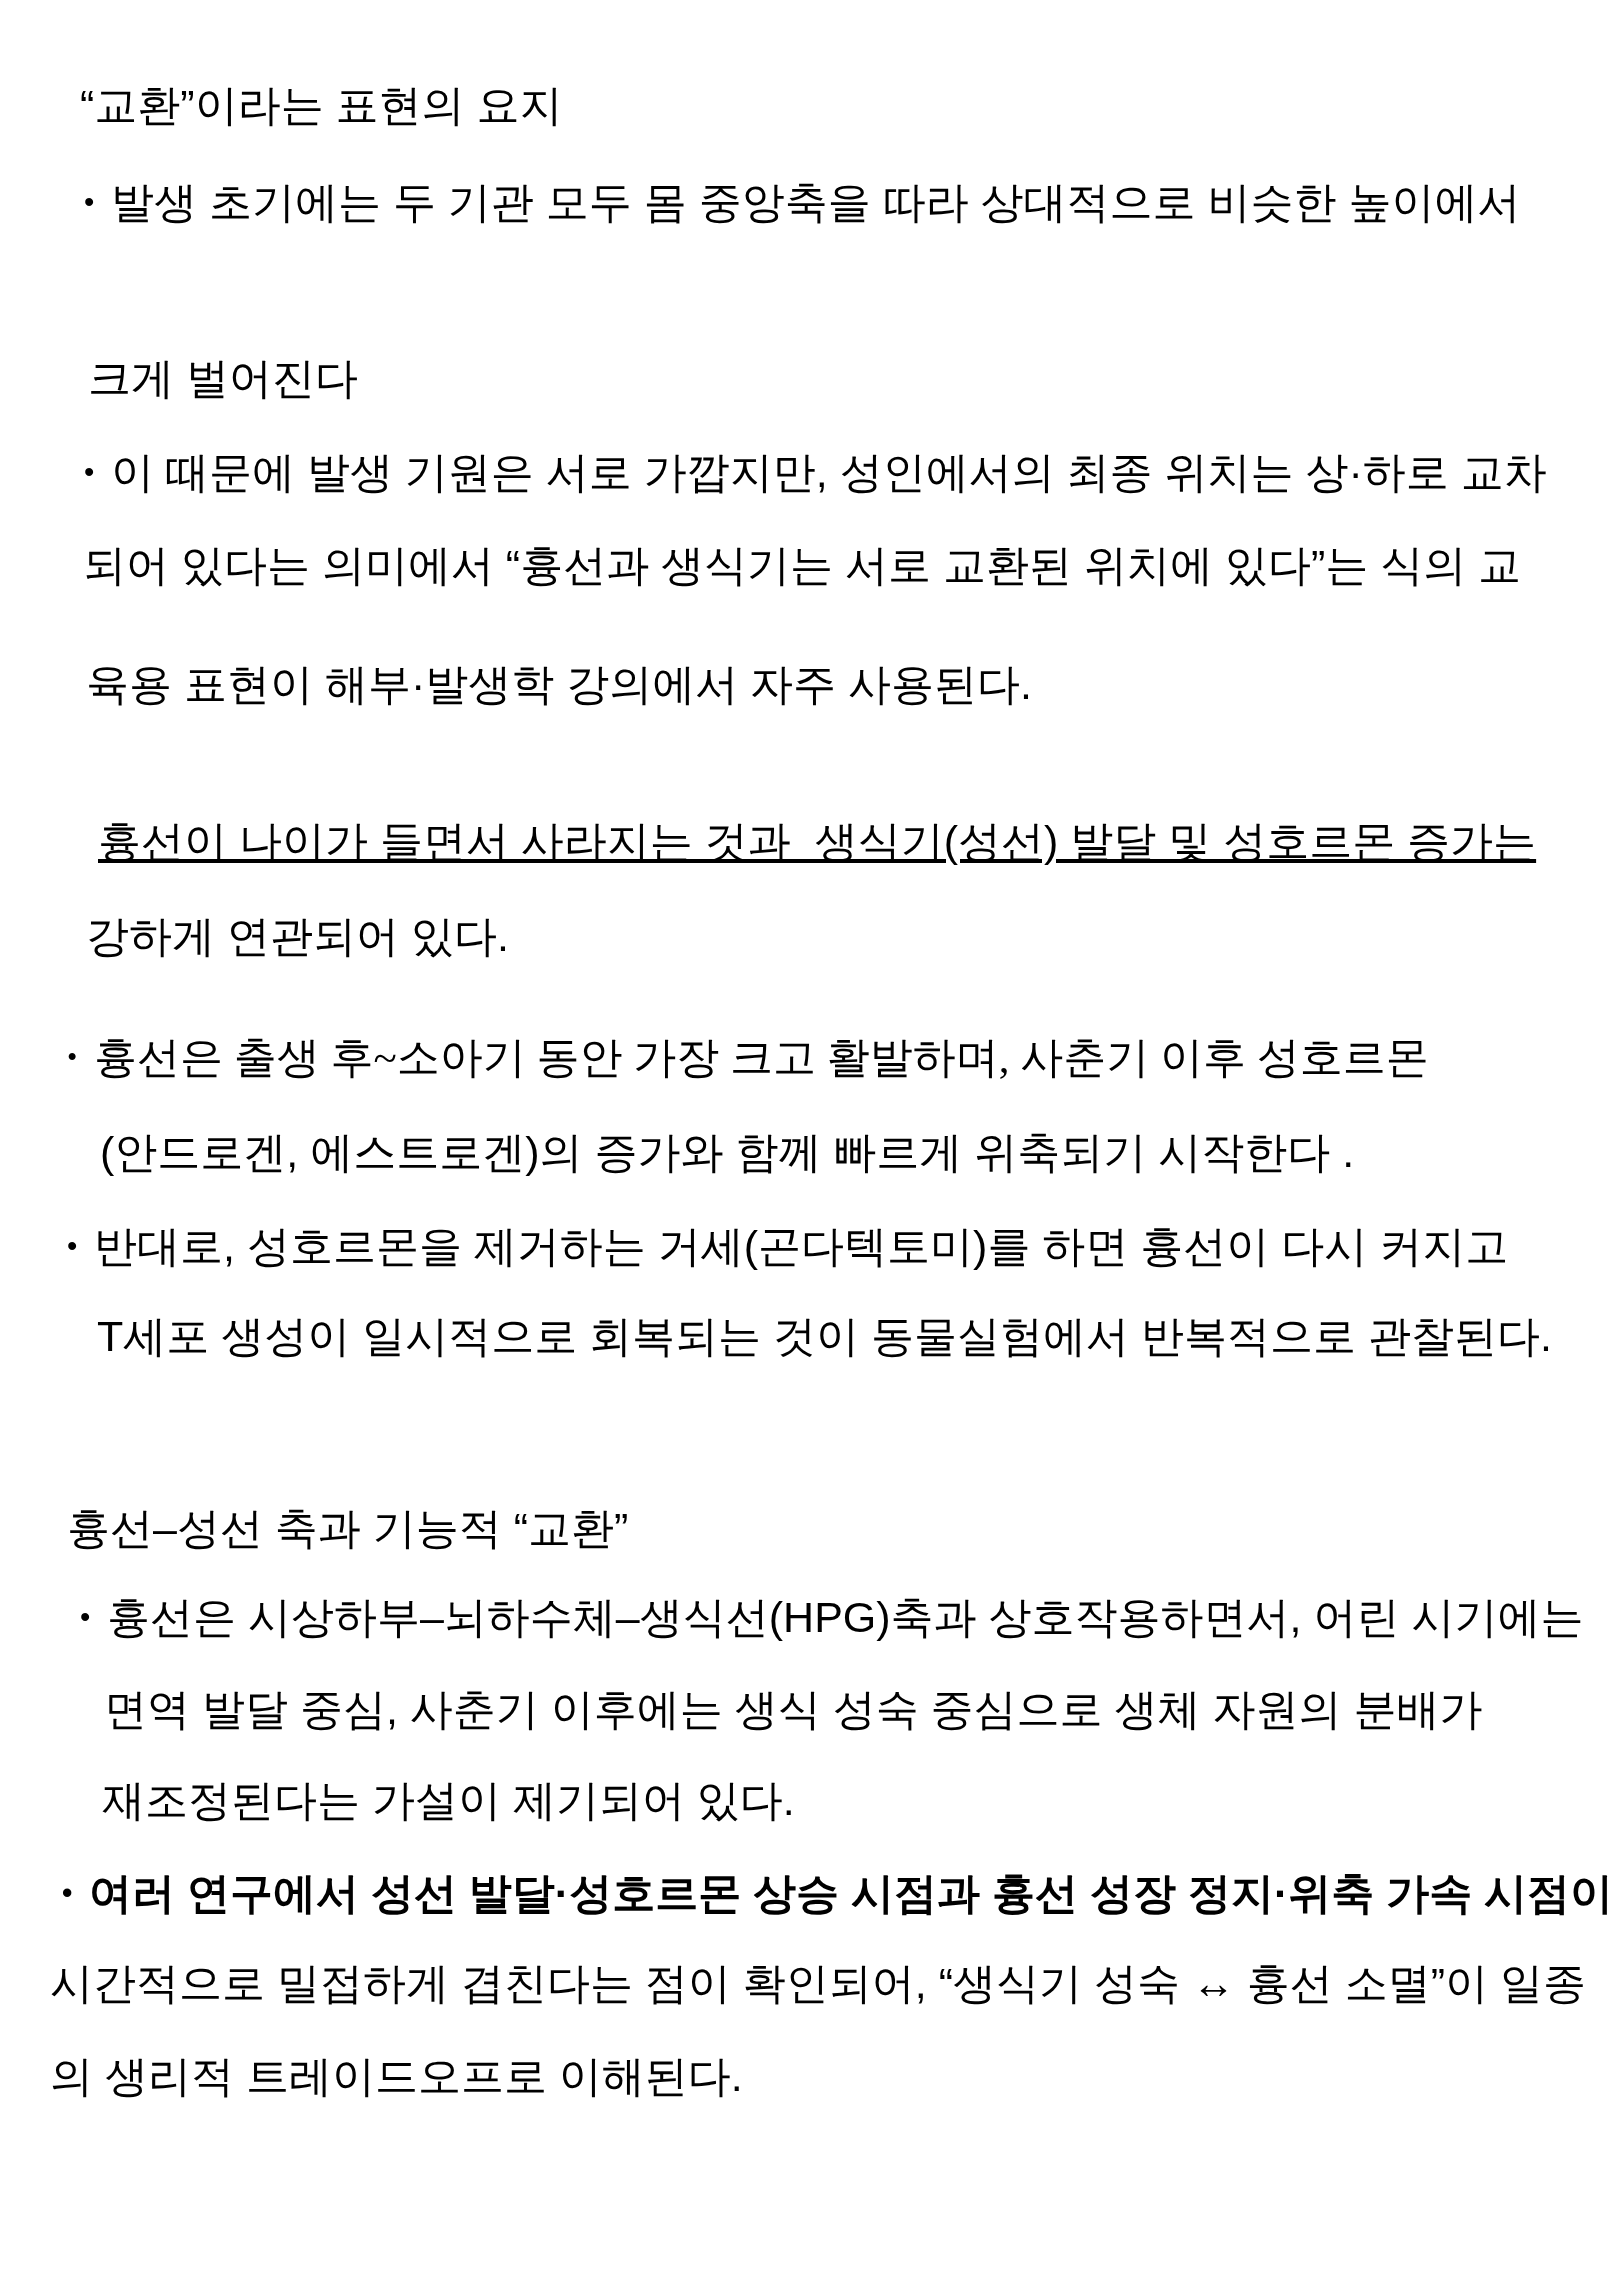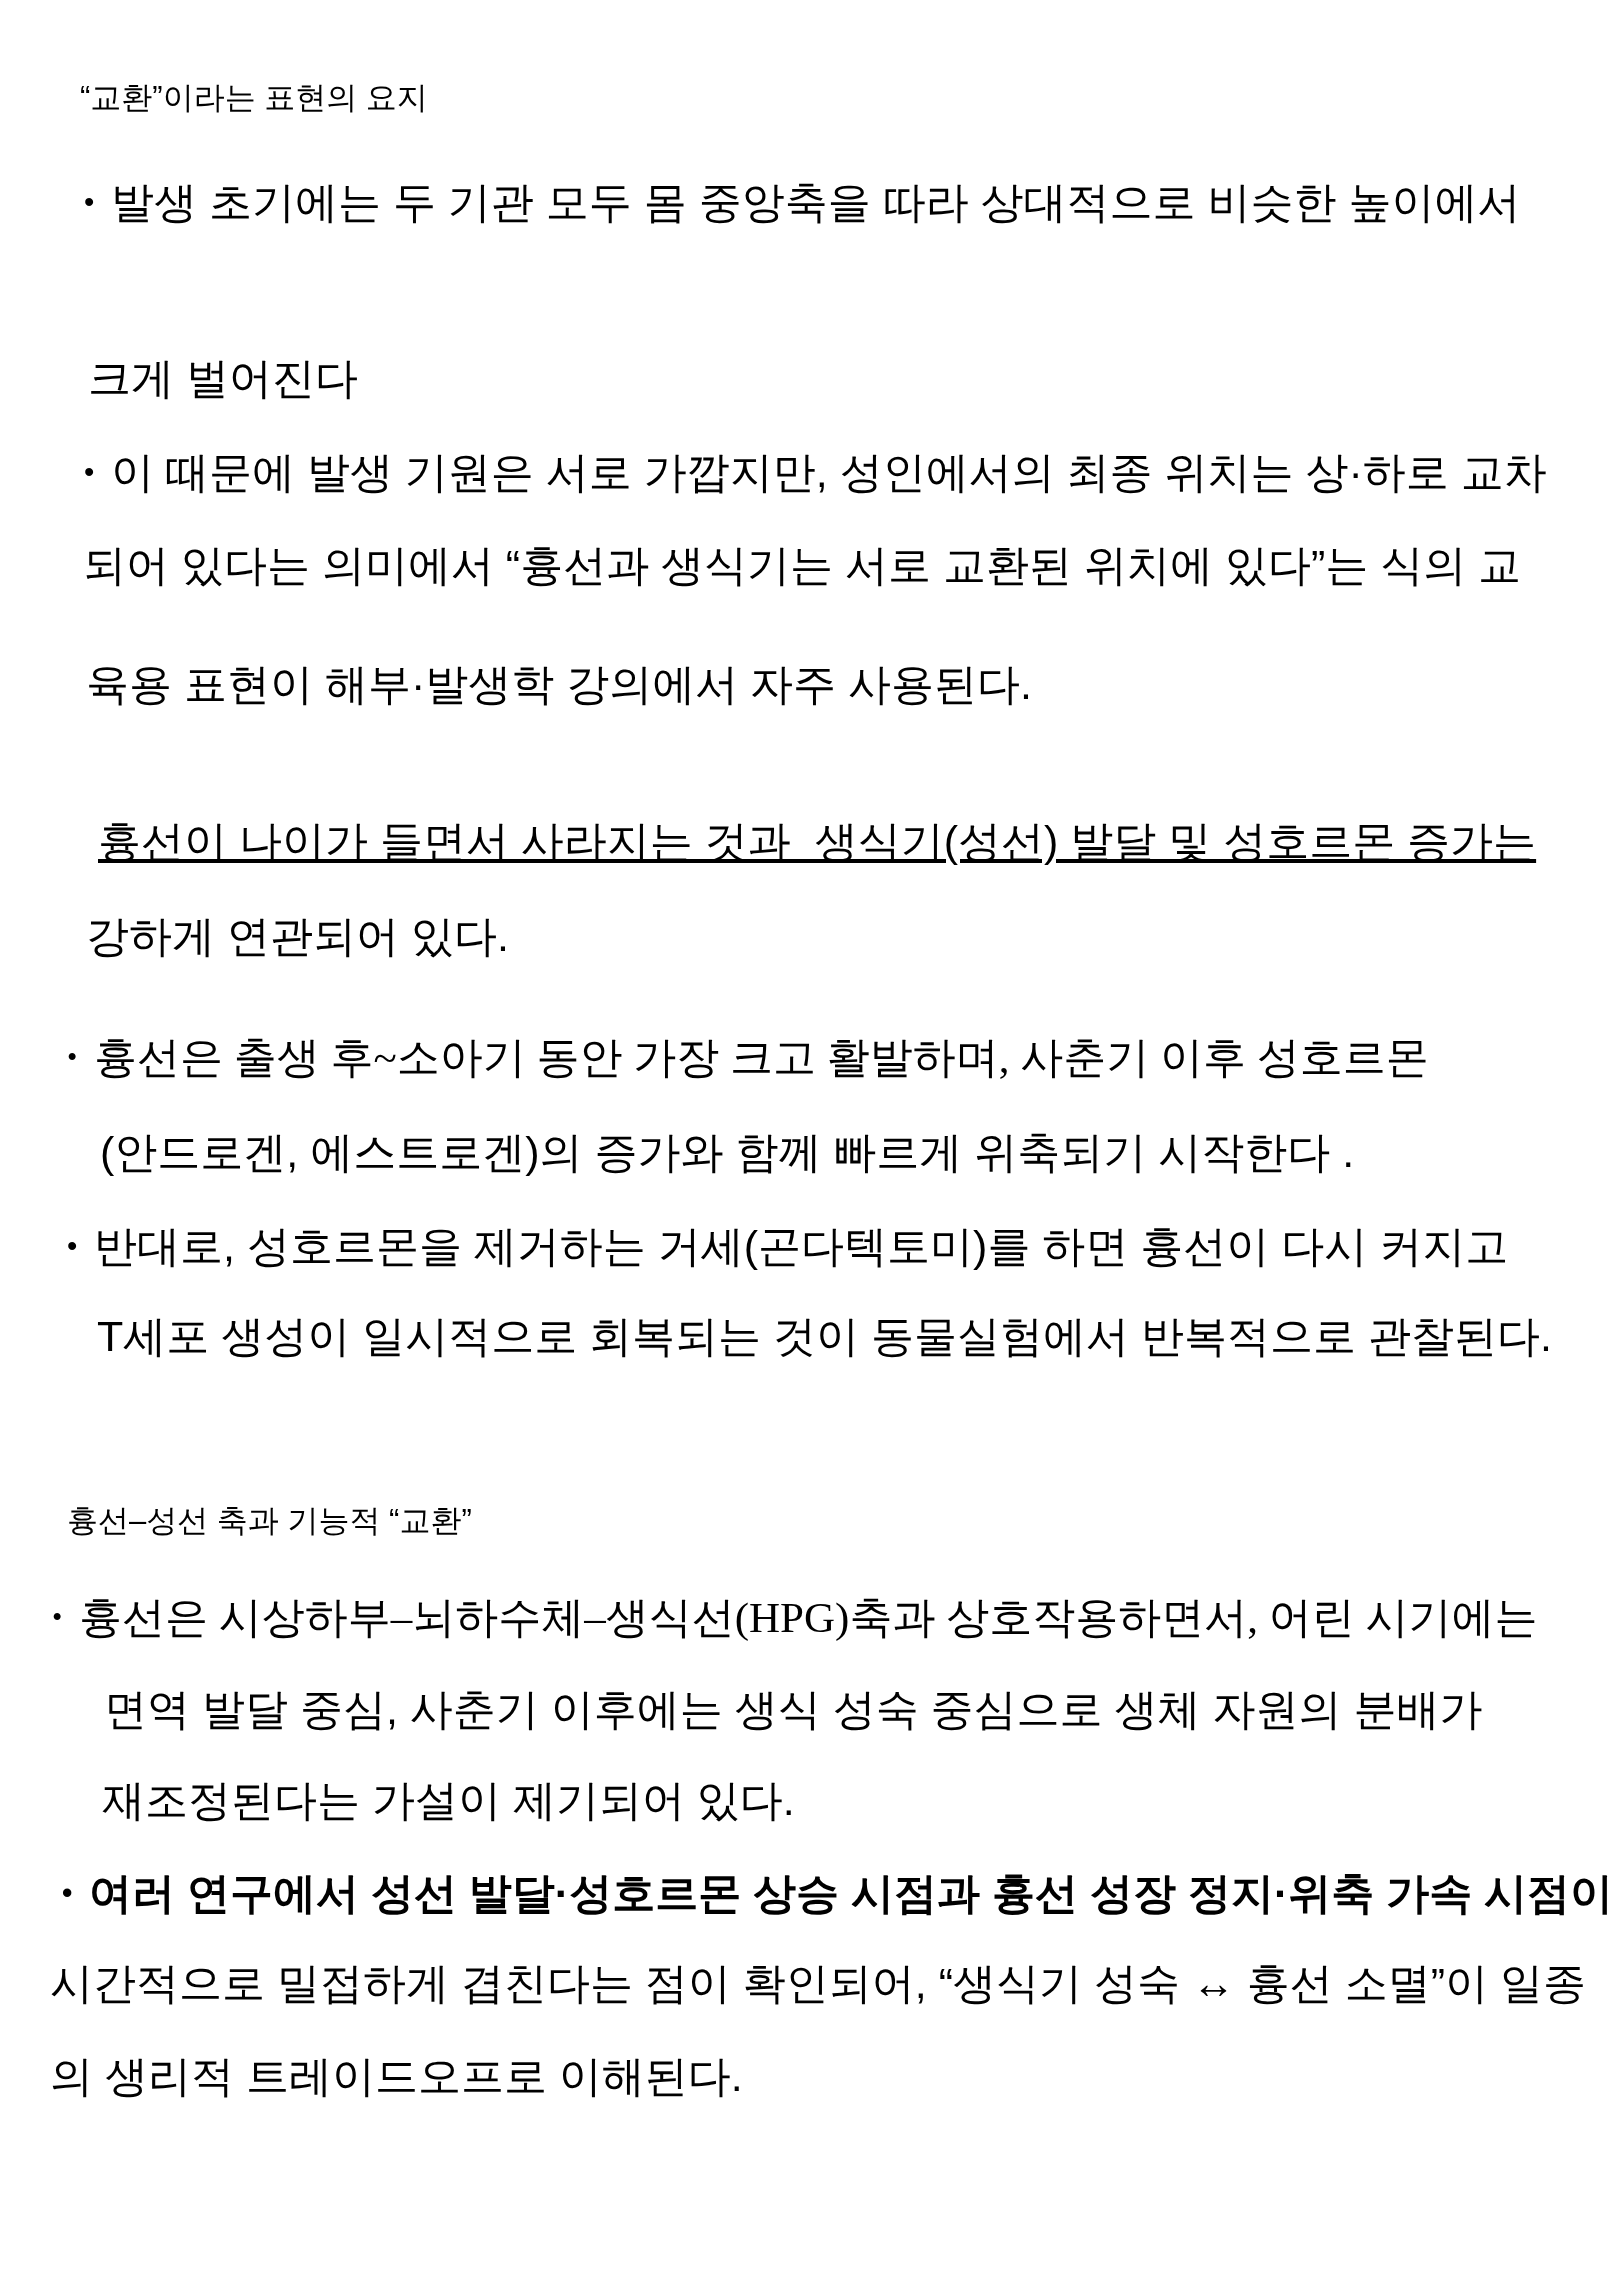--- a/index.html
+++ b/index.html
@@ -18,21 +18,21 @@
   }
   .line {
     position: absolute;
     font-size: 43px;
     line-height: 1.25;
     color: #000000;
     white-space: pre;
     letter-spacing: 0px;
   }
   .heading-line {
-    font-size: 31px;
+    font-size: 43px;
   }
   .bullet {
     display: inline-block;
     width: 27px;
     font-size: 29.5px;
     vertical-align: 5.3px;
   }
 </style>
 </head>
 <body>
@@ -52,21 +52,21 @@
   <div class="line" style="left:86px; top:910px;">강하게 연관되어 있다.</div>
 
   <div class="line" style="left:67px; top:1031px;font-family:Liberation Serif, serif;"><span class="bullet">•</span><span>흉선은 출생 후~소아기 동안 가장 크고 활발하며, 사춘기 이후 성호르몬</span></div>
   <div class="line" style="left:100px; top:1126px;">(안드로겐, 에스트로겐)의 증가와 함께 빠르게 위축되기 시작한다 .</div>
 
   <div class="line" style="left:67px; top:1220px;"><span class="bullet">•</span><span>반대로, 성호르몬을 제거하는 거세(곤다텍토미)를 하면 흉선이 다시 커지고</span></div>
   <div class="line" style="left:97px; top:1310px;">T세포 생성이 일시적으로 회복되는 것이 동물실험에서 반복적으로 관찰된다.</div>
 
   <div class="line heading-line" style="left:67px; top:1502px;">흉선–성선 축과 기능적 “교환”</div>
 
-  <div class="line" style="left:52px; top:1591px;font-family:Liberation Serif, serif;"><span class="bullet">•</span><span>흉선은 시상하부–뇌하수체–생식선(HPG)축과 상호작용하면서, 어린 시기에는</span></div>
+  <div class="line" style="left:80px; top:1591px;"><span class="bullet">•</span><span>흉선은 시상하부–뇌하수체–생식선(HPG)축과 상호작용하면서, 어린 시기에는</span></div>
   <div class="line" style="left:104px; top:1683px;">면역 발달 중심, 사춘기 이후에는 생식 성숙 중심으로 생체 자원의 분배가</div>
   <div class="line" style="left:102px; top:1774px;">재조정된다는 가설이 제기되어 있다.</div>
 
   <div class="line" style="left:62px; top:1867px;font-weight:bold;"><span class="bullet">•</span><span>여러 연구에서 성선 발달·성호르몬 상승 시점과 흉선 성장 정지·위축 가속 시점이</span></div>
   <div class="line" style="left:50px; top:1957px;">시간적으로 밀접하게 겹친다는 점이 확인되어, “생식기 성숙 ↔ 흉선 소멸”이 일종</div>
   <div class="line" style="left:50px; top:2050px;">의 생리적 트레이드오프로 이해된다.</div>
 
 </div>
 
 

